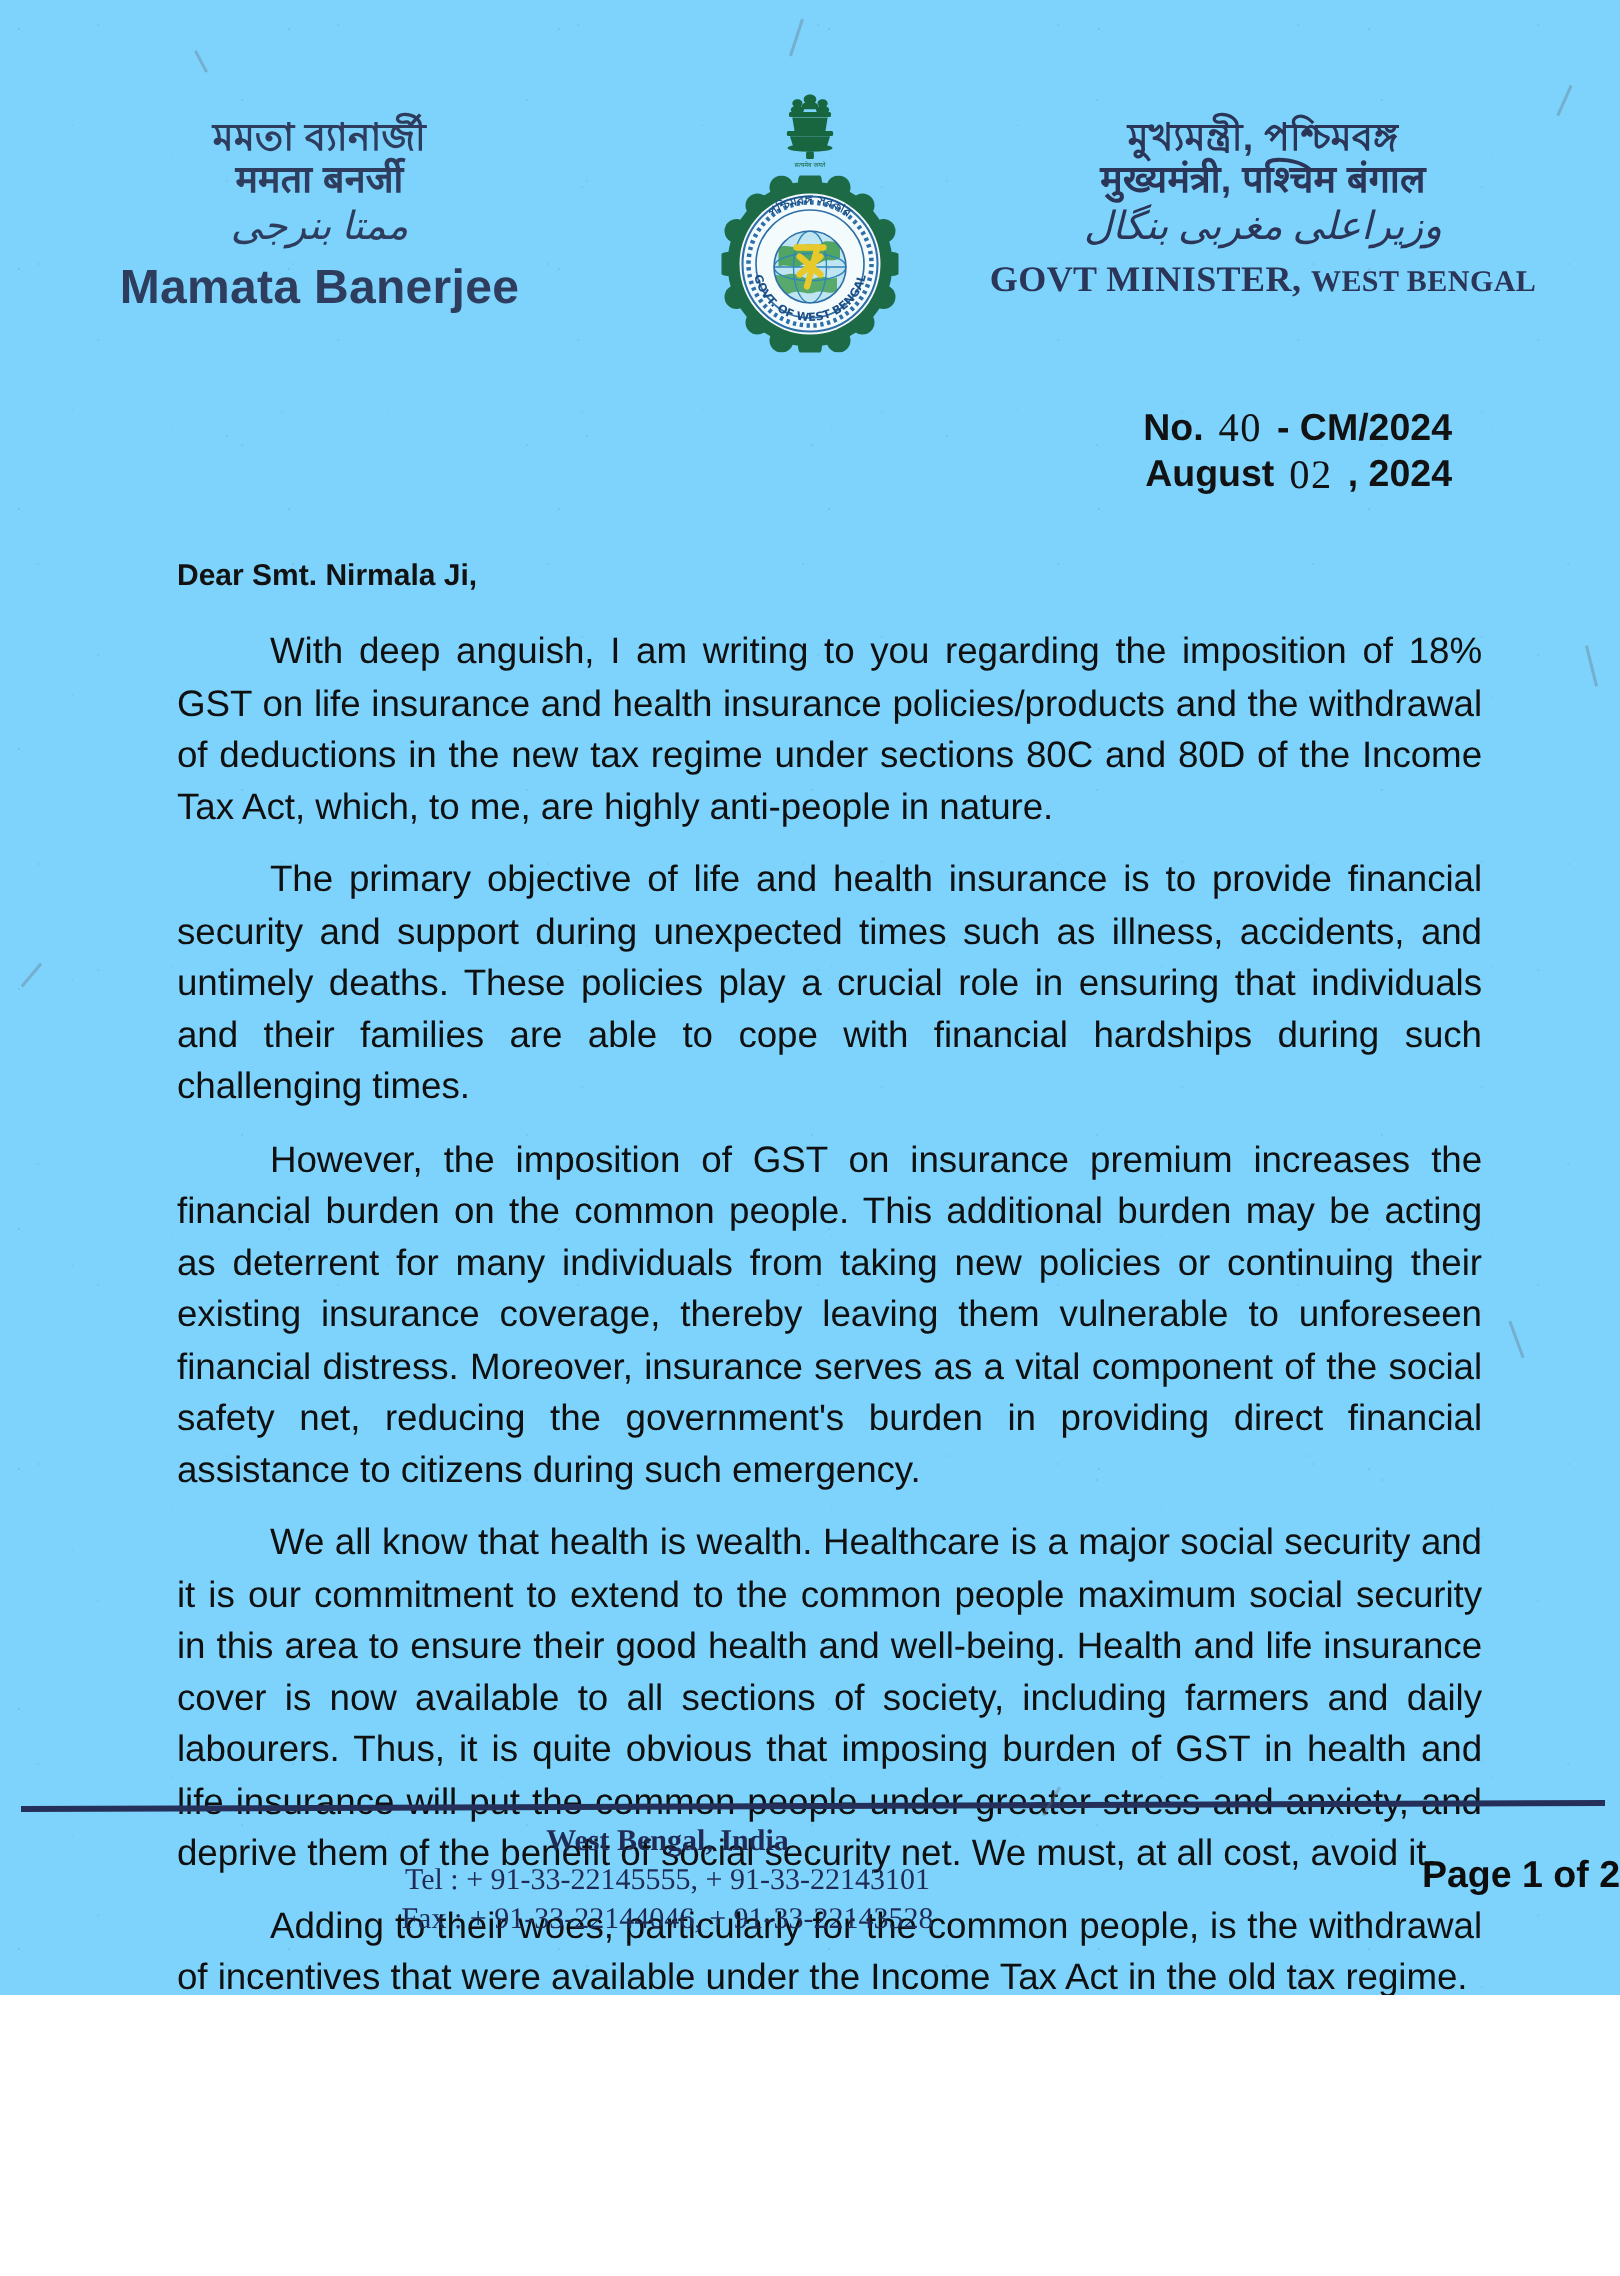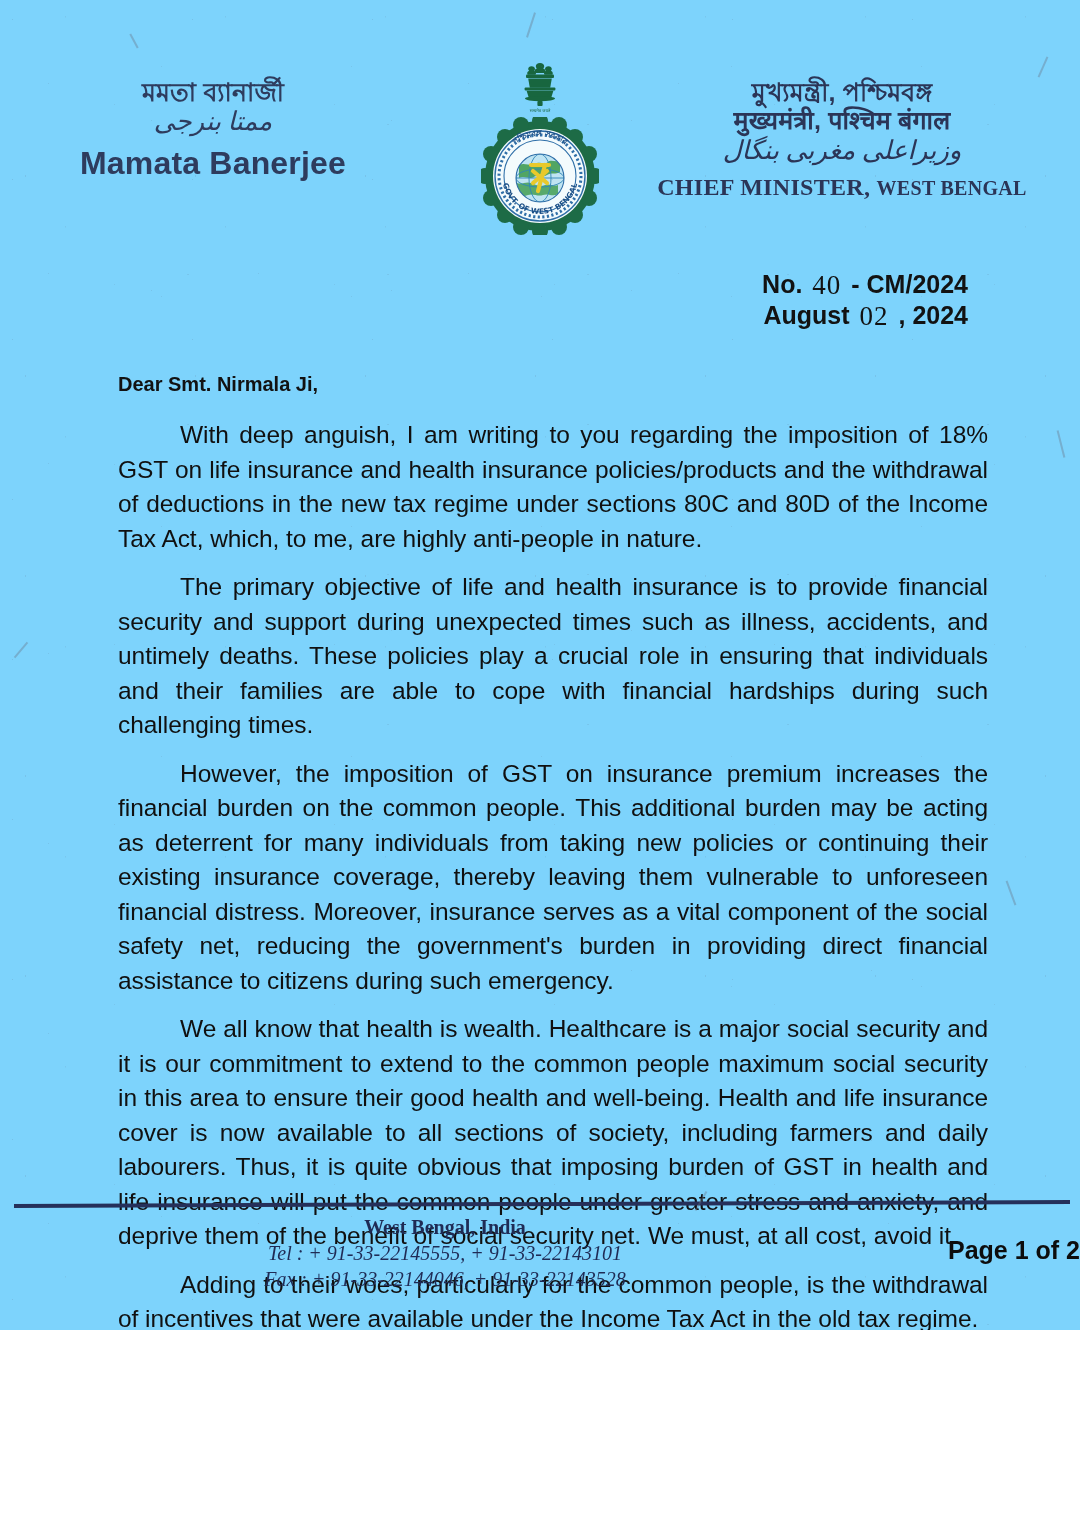--- a/index.html
+++ b/index.html
@@ -207,40 +207,40 @@
     text-align: center;
     color: #1f2b55;
     font-family: "Liberation Serif", serif;
     font-weight: 700;
     font-size: 20px;
     line-height: 26px;
     padding-left: 40px;
   }
   .footaddr .ln3, .footaddr .ln4 {
     font-weight: 400;
-    font-style: italic;
   }
   .pagenum {
     width: 230px;
     text-align: right;
     font-size: 25px;
     font-weight: 700;
     color: #0d0d0d;
     padding-bottom: 6px;
   }
 </style>
 </head>
 <body>
 
 <div class="page">
 
   <div class="letterhead">
 
     <div class="lh-left">
       <div class="script-bn">মমতা ব্যানার্জী</div>
+      <div class="script-hi">ममता बनर्जी</div>
       <div class="script-ur">ممتا بنرجی</div>
       <div class="lh-name-en">Mamata Banerjee</div>
     </div>
 
     <div class="emblem">
 
       <svg class="lion" viewBox="0 0 46 54">
         <g fill="#18663f">
           <path d="M23 3c-2.6 0-4.2 1.6-4.2 3.3 0 .9.4 1.6 1 2.1-1.4.5-2.3 1.5-2.3 2.7 0 .7.3 1.3.8 1.8h9.4c.5-.5.8-1.1.8-1.8 0-1.2-.9-2.2-2.3-2.7.6-.5 1-1.2 1-2.1C27.2 4.6 25.6 3 23 3z"></path>
           <path d="M14.5 6.2c-2 0-3.3 1.3-3.3 2.7 0 .8.4 1.5 1 1.9-1.2.5-2 1.4-2 2.4 0 .6.2 1.1.6 1.5h7.6c.4-.4.6-.9.6-1.5 0-1-.8-1.9-2-2.4.6-.4 1-1.1 1-1.9 0-1.4-1.4-2.7-3.5-2.7z"></path>
@@ -317,21 +317,21 @@
           </g>
         </svg>
       </div>
     </div>
 
     <div class="lh-right">
       <div class="script-bn">মুখ্যমন্ত্রী, পশ্চিমবঙ্গ</div>
       <div class="script-hi">मुख्यमंत्री, पश्चिम बंगाल</div>
       <div class="script-ur">وزیراعلی مغربی بنگال</div>
       <div class="lh-title-en">
-        <span>CHIEF MINISTER,</span>
+        <span>GOVT MINISTER,</span>
         <span class="small">WEST BENGAL</span>
       </div>
     </div>
   </div>
 
   <div class="refline">
     <div>
       <span>No.</span>
       <span class="hand">40</span>
       <span>- CM/2024</span>

